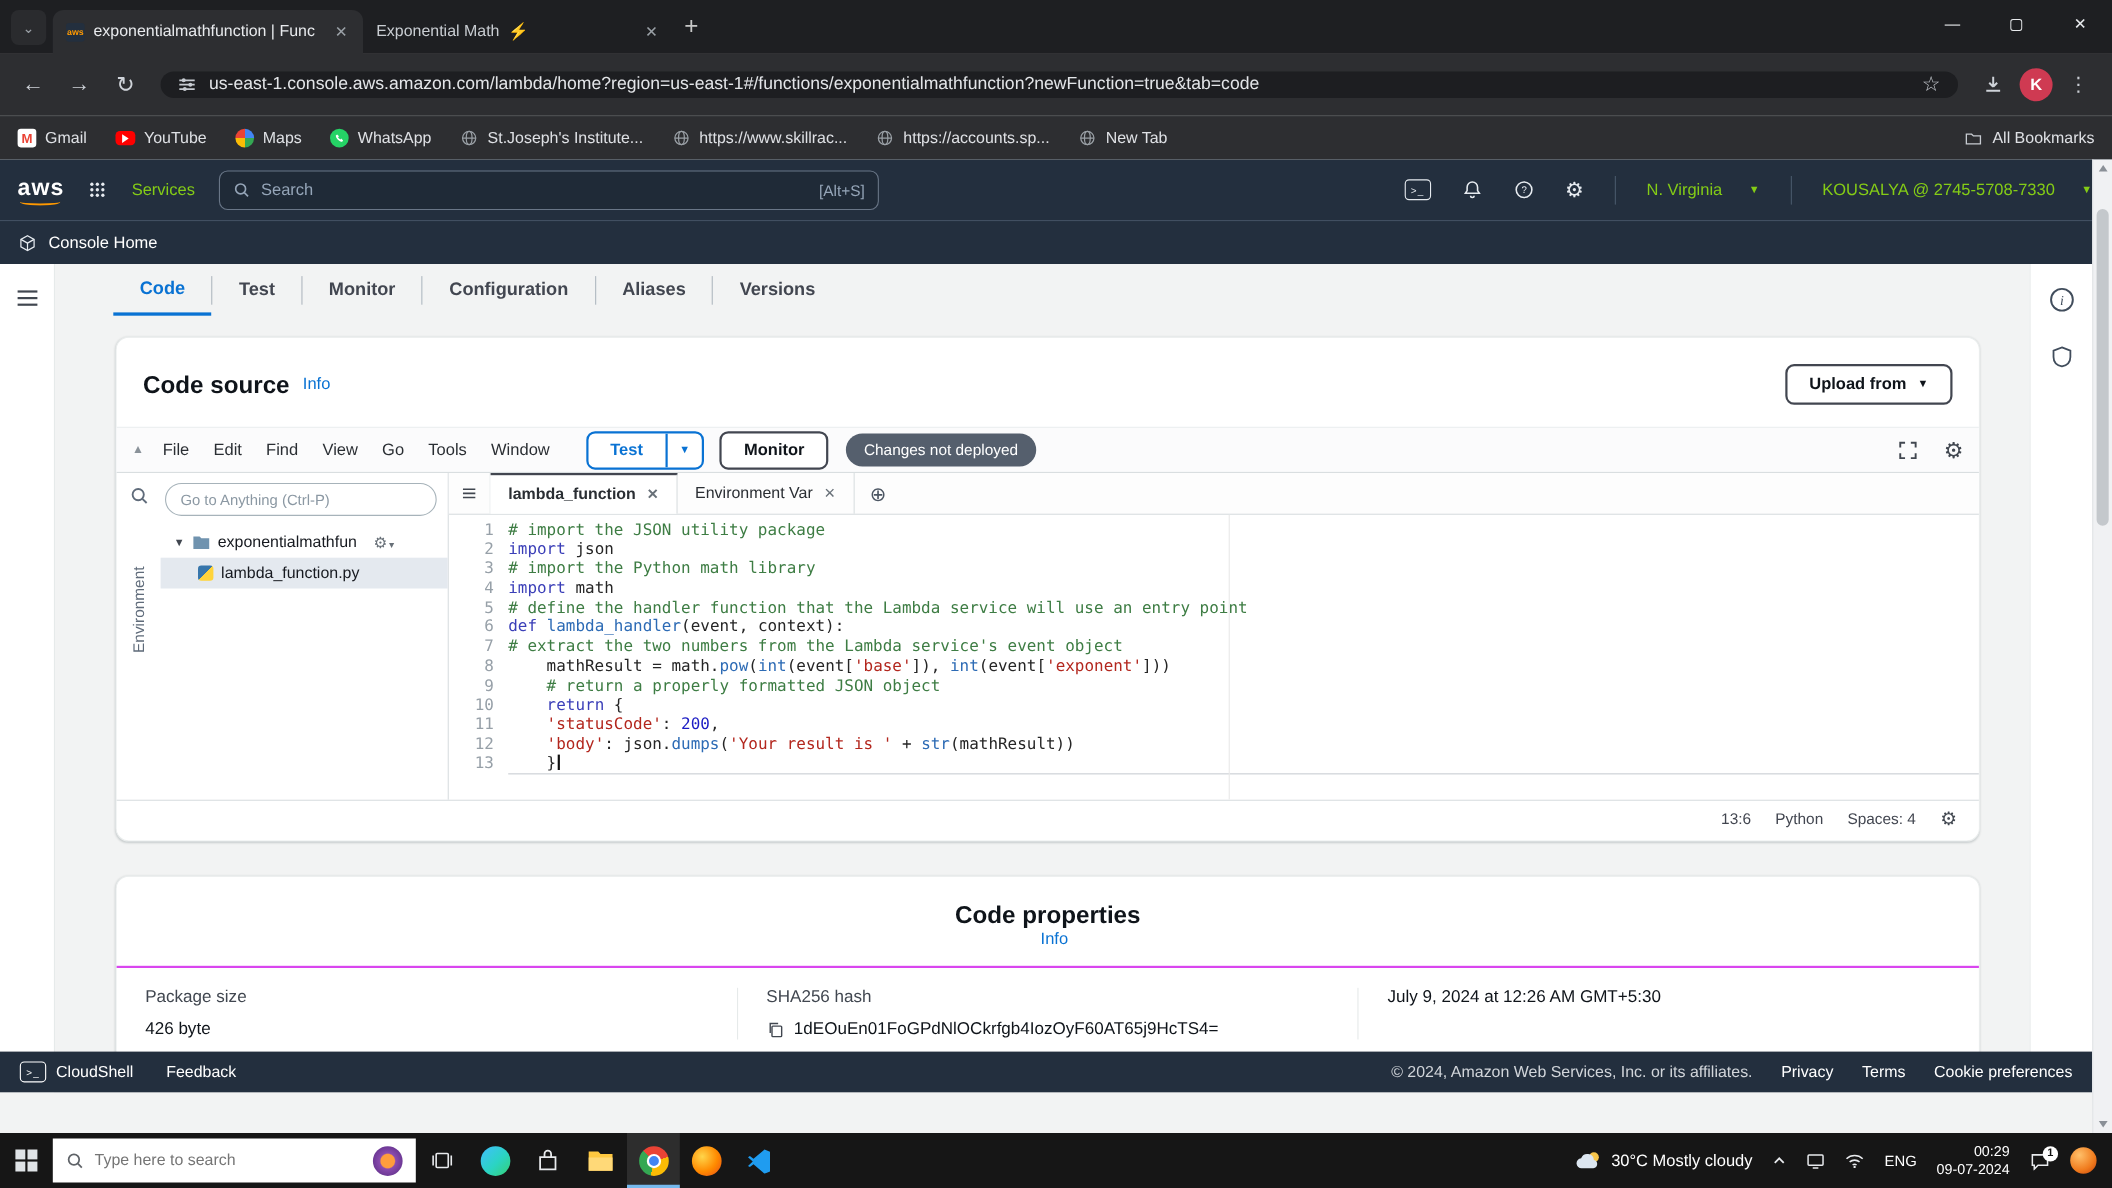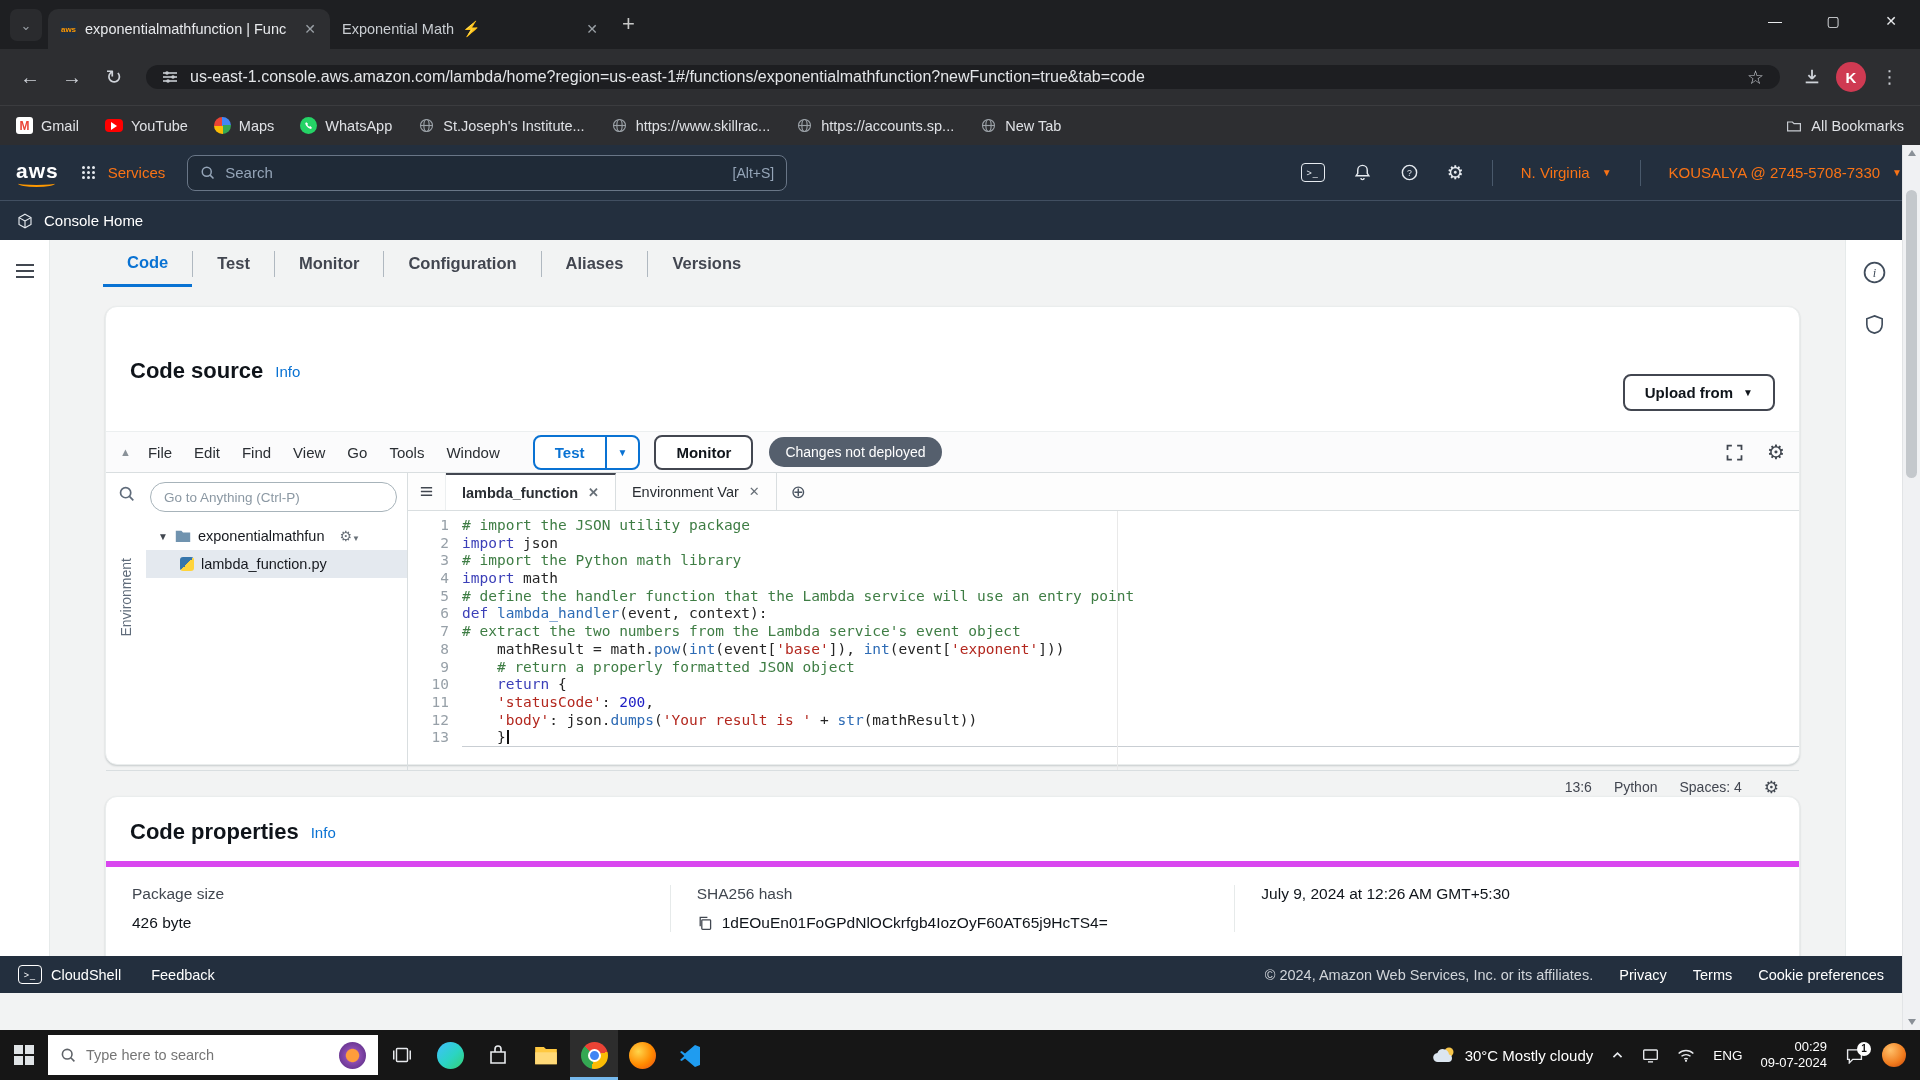--- a/index.html
+++ b/index.html
@@ -37,21 +37,21 @@
   .fv-maps { border-radius:50%; background:conic-gradient(#4285f4 0 25%, #34a853 0 50%, #fbbc05 0 75%, #ea4335 0); }
   .fv-wa { border-radius:50%; background:#25d366; }
   .fv-globe { color:#9aa0a6; }
   .allbm { margin-left:auto; display:flex; align-items:center; gap:9px; color:#dfe1e5; }
 
   
   .aws-page { position:relative; height:885px; }
   .aws-header { height:55px; background:#232f3e; display:flex; align-items:center; padding:0 18px 0 16px; color:#fff; gap:22px; }
   .aws-logo { position:relative; font-weight:bold; font-size:21px; letter-spacing:1px; padding-bottom:4px; }
   .aws-logo::after { content:""; position:absolute; left:2px; right:4px; bottom:0; height:5px; border-bottom:2.5px solid #ff9900; border-radius:0 0 60% 60%; }
-  .hdr-item { display:flex; align-items:center; gap:12px; font-size:15px; color:#f97316; }
+  .hdr-item { display:flex; align-items:center; gap:24px; font-size:15px; color:#84cc16; }
   .aws-search { width:600px; height:36px; background:#1f2a37; border:1px solid #697687; border-radius:8px; display:flex; align-items:center; padding:0 12px; gap:10px; color:#95a5b8; }
   .aws-search input { flex:1; border:0; outline:0; background:transparent; color:#e6ebf0; font-size:15px; font-family:"Liberation Sans",sans-serif; }
   .aws-search input::placeholder { color:#95a5b8; }
   .shortcut { font-size:14px; color:#95a5b8; }
   .hdr-right { margin-left:auto; display:flex; align-items:center; gap:28px; color:#e6ebf0; }
   .term-ico { width:24px; height:19px; border:1.6px solid currentColor; border-radius:4px; font-size:9px; display:flex; align-items:center; justify-content:center; letter-spacing:1px; }
   .hdr-sep { width:1px; height:26px; background:#49596b; }
   .caret { font-size:10px; }
 
   .aws-subheader { height:40px; background:#232f3e; border-top:1px solid #414f61; display:flex; align-items:center; gap:10px; padding:0 16px; color:#fff; font-size:15px; }
@@ -116,21 +116,21 @@
   .tk-s { color:#b3271e; } .tk-n { color:#1c1cc4; } .tk-p { color:#262626; }
   .caret-bar { display:inline-block; width:2px; height:14px; background:#111; margin-left:1px; vertical-align:-2px; }
 
   .status-row { height:32px; display:flex; align-items:center; justify-content:flex-end; gap:22px; padding-right:20px; color:#424650; font-size:14px; }
 
   .props-row { display:flex; padding:18px 0; }
   .prop { flex:1; padding:0 26px; }
   .prop + .prop { border-left:1px solid #e6eaea; }
   .prop .lab { color:#414750; font-size:15.5px; margin-bottom:11px; }
   .prop .val { color:#0f141a; font-size:15.5px; display:flex; align-items:center; gap:9px; }
-  .head-sep { border-bottom:6px solid #d946ef; }
+  .head-sep { border-bottom:2px solid #d946ef;flex-direction:column; }
 
   .aws-footer { position:absolute; left:0; right:18px; bottom:0; height:37px; background:#232f3e; color:#fff; display:flex; align-items:center; gap:30px; padding:0 18px; font-size:14.5px; }
   .foot-right { margin-left:auto; display:flex; align-items:center; gap:26px; }
   .copyright { color:#d1d5da; }
 
   .v-scroll { position:absolute; right:0; top:0; bottom:0; width:18px; background:#f0f1f3; border-left:1px solid #e2e4e6; }
   .v-arrow { position:absolute; left:0; right:0; height:16px; display:flex; align-items:center; justify-content:center; }
   .tri-up { width:0; height:0; border-left:4px solid transparent; border-right:4px solid transparent; border-bottom:6px solid #8a9097; }
   .tri-dn { width:0; height:0; border-left:4px solid transparent; border-right:4px solid transparent; border-top:6px solid #8a9097; }
   .v-thumb { position:absolute; left:3px; right:3px; top:45px; height:288px; background:#c4c8cc; border-radius:8px; }
@@ -401,21 +401,21 @@
         <div class="fn-sep"></div>
         <div class="fn-tab">
             <span>Versions</span>
           </div>
       </div>
 
       <div class="card" id="code-card">
         <div class="card-head">
           <span class="card-title">Code source</span>
           <span class="info-link">Info</span>
-          <div class="btn-sec" style="margin-left:auto;margin-top:43px;">
+          <div class="btn-sec" style="margin-left:auto;">
             <span>Upload from</span>
             <span class="caret">▼</span>
           </div>
         </div>
 
         <div class="menubar">
           <span class="collapse-tri">▲</span>
           <span class="menu-item">File</span>
           <span class="menu-item">Edit</span>
           <span class="menu-item">Find</span>

